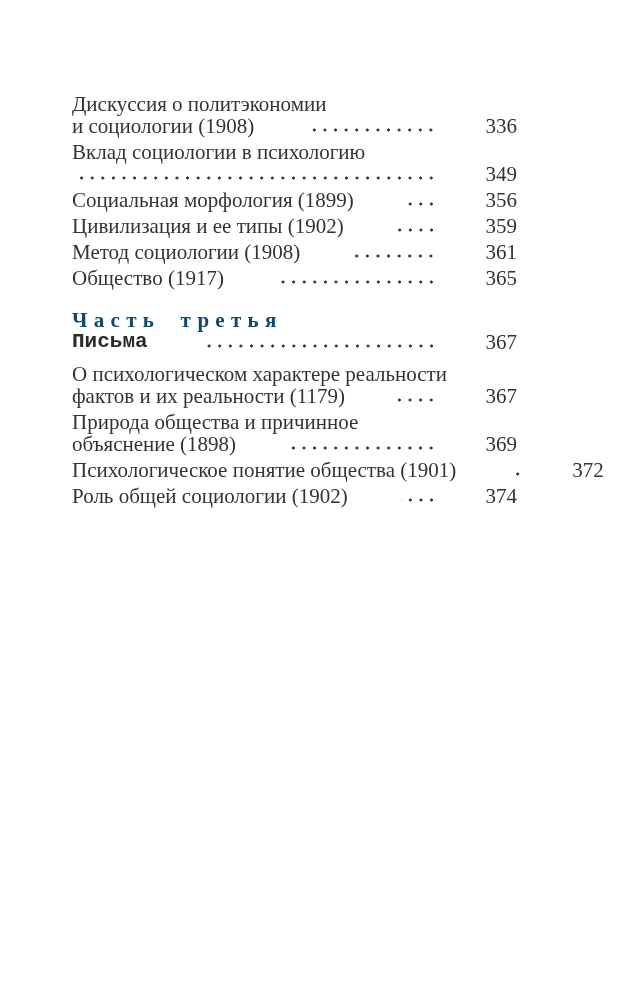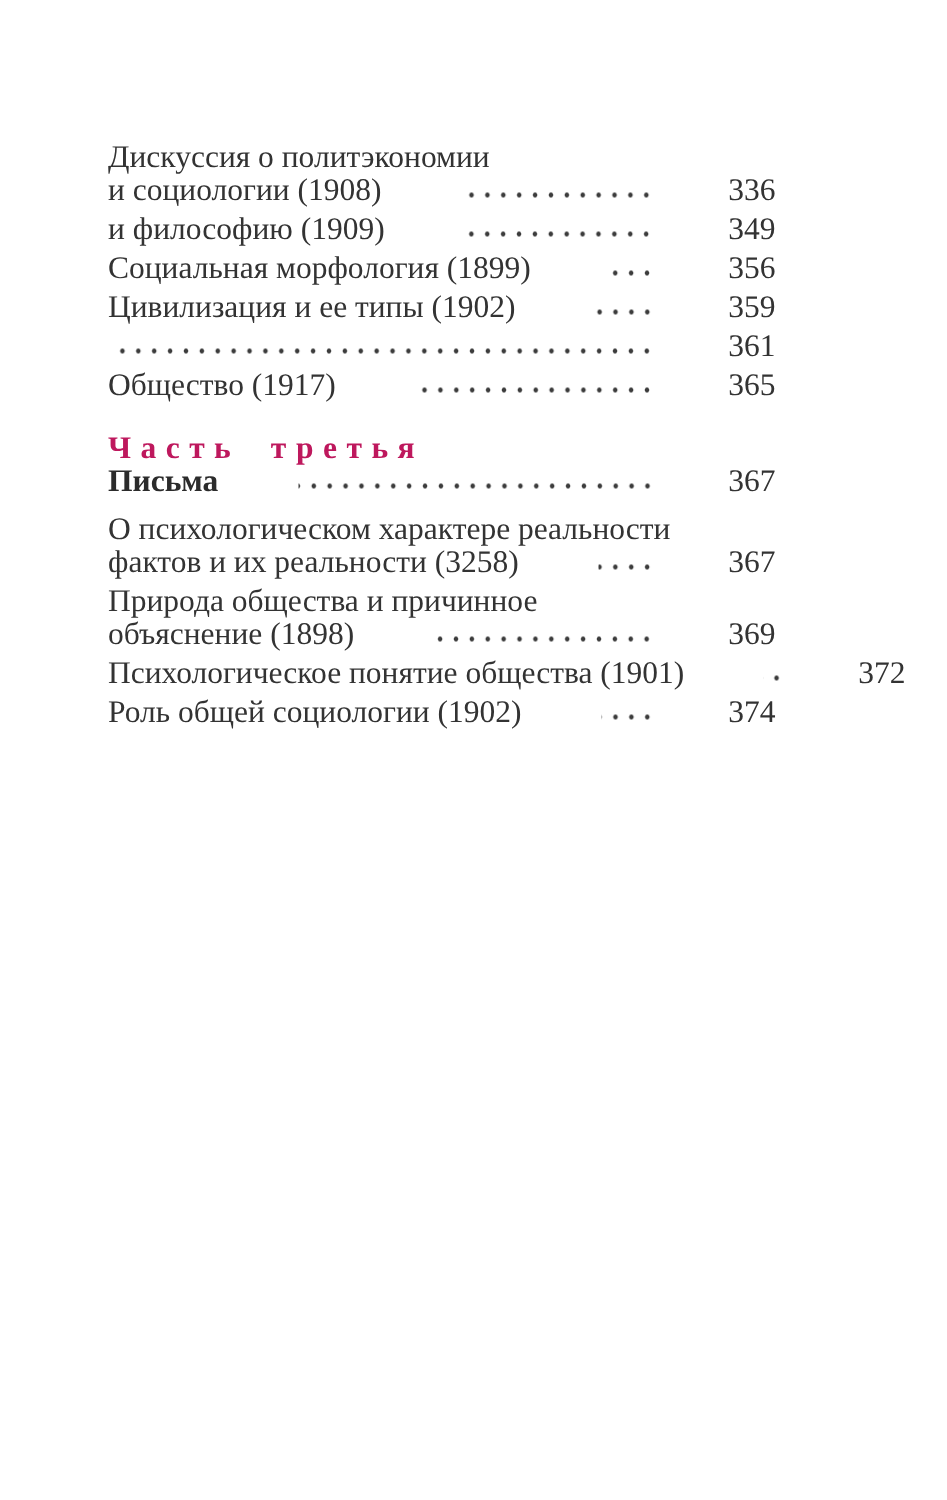--- a/index.html
+++ b/index.html
@@ -28,46 +28,46 @@
     margin-left: 5px;
     margin-right: 1px;
     background-image: radial-gradient(circle, #3c3c3c 1.35px, rgba(0,0,0,0) 1.8px);
     background-size: 10.6px 6px;
     background-repeat: repeat-x;
     background-position: right 0px bottom 4px;
   }
   .pg { flex: 0 0 auto; white-space: nowrap; }
   .section-heading {
     font-weight: bold;
-    color: #be185d;
+    color: #0c4a6e;
     letter-spacing: 0.3em;
     word-spacing: 0.42em;
     margin-top: 20px;
   }
-  .bold { font-weight: bold; color: #2b2b2b; }
+  .bold { font-weight: bold; color: #2b2b2b; font-family: Liberation Mono, monospace; }
   .subheading-row { margin-bottom: 10px; }
 </style>
 </head>
 <body>
 
 <div class="page">
   <div class="toc">
 
     <div class="entry">
       <div class="line">Дискуссия о политэкономии</div>
       <div class="row">
         <span class="t">и социологии (1908)</span>
         <span class="leader"></span>
         <span class="pg">336</span>
       </div>
     </div>
 
     <div class="entry">
+      <div class="line">Вклад социологии в психологию</div>
       <div class="row">
-        <span class="t">и философию (1909)</span>
         <span class="leader"></span>
         <span class="pg">349</span>
       </div>
     </div>
 
     <div class="entry">
       <div class="row">
         <span class="t">Социальная морфология (1899)</span>
         <span class="leader"></span>
         <span class="pg">356</span>
@@ -77,20 +77,21 @@
     <div class="entry">
       <div class="row">
         <span class="t">Цивилизация и ее типы (1902)</span>
         <span class="leader"></span>
         <span class="pg">359</span>
       </div>
     </div>
 
     <div class="entry">
       <div class="row">
+        <span class="t">Метод социологии (1908)</span>
         <span class="leader"></span>
         <span class="pg">361</span>
       </div>
     </div>
 
     <div class="entry">
       <div class="row">
         <span class="t">Общество (1917)</span>
         <span class="leader"></span>
         <span class="pg">365</span>
@@ -103,21 +104,21 @@
       <div class="row">
         <span class="t bold">Письма</span>
         <span class="leader"></span>
         <span class="pg">367</span>
       </div>
     </div>
 
     <div class="entry">
       <div class="line">О психологическом характере реальности</div>
       <div class="row">
-        <span class="t">фактов и их реальности (3258)</span>
+        <span class="t">фактов и их реальности (1179)</span>
         <span class="leader"></span>
         <span class="pg">367</span>
       </div>
     </div>
 
     <div class="entry">
       <div class="line">Природа общества и причинное</div>
       <div class="row">
         <span class="t">объяснение (1898)</span>
         <span class="leader"></span>

